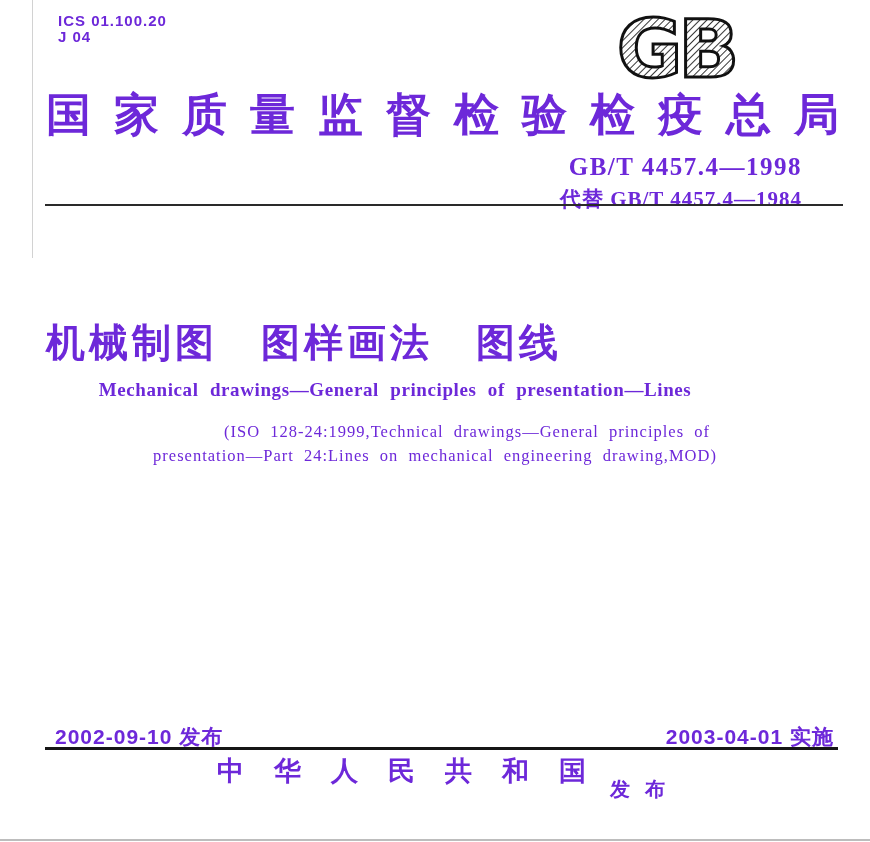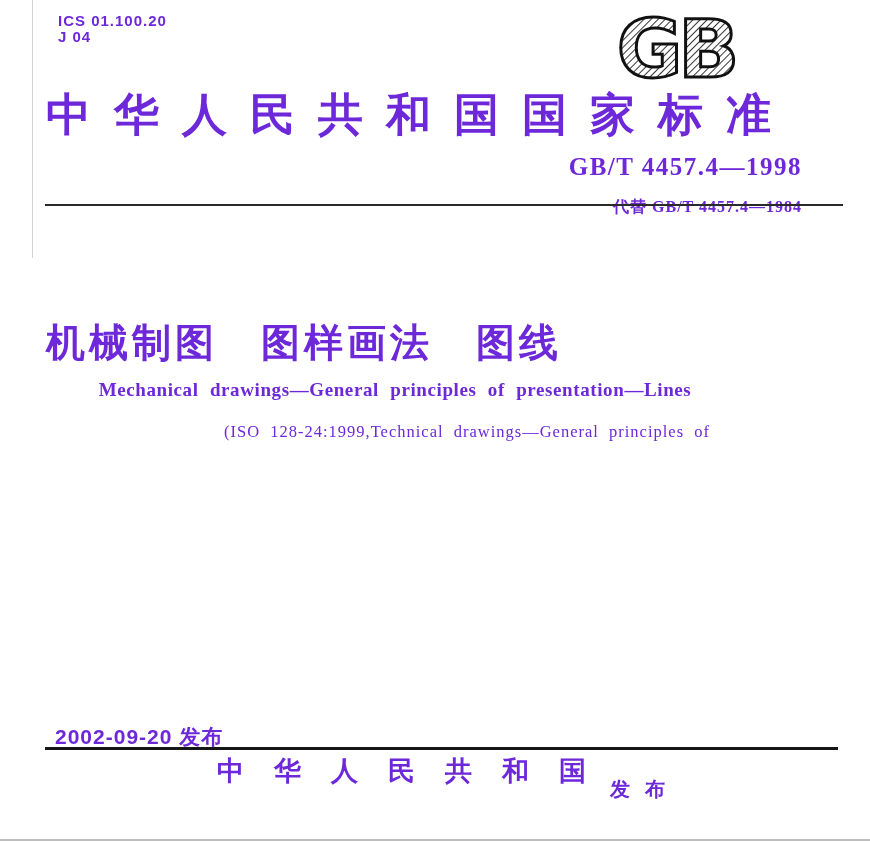--- a/index.html
+++ b/index.html
@@ -21,21 +21,21 @@
   
   .std-name {
     position:absolute; left:46px; top:90px; white-space:nowrap;
     font-family:"Liberation Serif", serif; font-weight:bold;
     font-size:45px; letter-spacing:23px; line-height:50px;
   }
 
   
   .std-num { position:absolute; right:68px; top:153px; text-align:right; }
   .std-num .num { font-family:"Liberation Serif", serif; font-weight:bold; font-size:25px; letter-spacing:1.5px; line-height:27px; }
-  .std-num .replaces { font-family:"Liberation Serif", serif; font-weight:bold; font-size:16px; letter-spacing:1px; line-height:18px; margin-top:18px; }
+  .std-num .replaces { font-family:"Liberation Serif", serif; font-weight:bold; font-size:21px; letter-spacing:1px; line-height:18px; margin-top:10px; }
 
   .rule-top { position:absolute; left:45px; top:204px; width:798px; height:2px; background:#2a2a2a; }
 
   
   .title-cn {
     position:absolute; left:0; top:316px; width:870px; text-align:left;
     font-weight:bold; font-size:39px; letter-spacing:4px; white-space:nowrap;margin-left:46px;
   }
   .title-en {
     position:absolute; left:0; top:379px; width:790px; text-align:center;
@@ -77,34 +77,36 @@
   <svg class="gb-logo" viewBox="0 0 168 70" xmlns="http://www.w3.org/2000/svg">
     <defs>
       <pattern id="hatch" patternUnits="userSpaceOnUse" width="5" height="5" patternTransform="rotate(45)">
         <rect width="5" height="5" fill="#ffffff"></rect>
         <line x1="0" y1="0" x2="0" y2="5" stroke="#111111" stroke-width="1.7"></line>
       </pattern>
     </defs>
     <text x="84" y="63" text-anchor="middle" font-family="'DejaVu Sans', sans-serif" font-weight="bold" font-size="80" letter-spacing="-4" fill="url(#hatch)" stroke="#111111" stroke-width="3">GB</text>
   </svg>
 
-  <div class="std-name">中华人民共和国国家标准</div>
+  <div class="std-name">国家质量监督检验检疫总局</div>
 
   <div class="std-num">
     <div class="num">GB/T 4457.4—1998</div>
     <div class="replaces">代替 GB/T 4457.4—1984</div>
   </div>
 
   <div class="rule-top"></div>
 
   <div class="title-cn">机械制图　图样画法　图线</div>
   <div class="title-en">Mechanical drawings—General principles of presentation—Lines</div>
   <div class="iso-line1">(ISO 128-24:1999,Technical drawings—General principles of</div>
+  <div class="iso-line2">presentation—Part 24:Lines on mechanical engineering drawing,MOD)</div>
 
-  <div class="date-issue">2002-09-20 发布</div>
+  <div class="date-issue">2002-09-10 发布</div>
+  <div class="date-impl">2003-04-01 实施</div>
   <div class="rule-bottom"></div>
 
   <div class="issuer">
     <div class="issuer-l1">中华人民共和国</div>
   </div>
   <div class="publish-label">发布</div>
 
 </div>
 
 </body></html>

